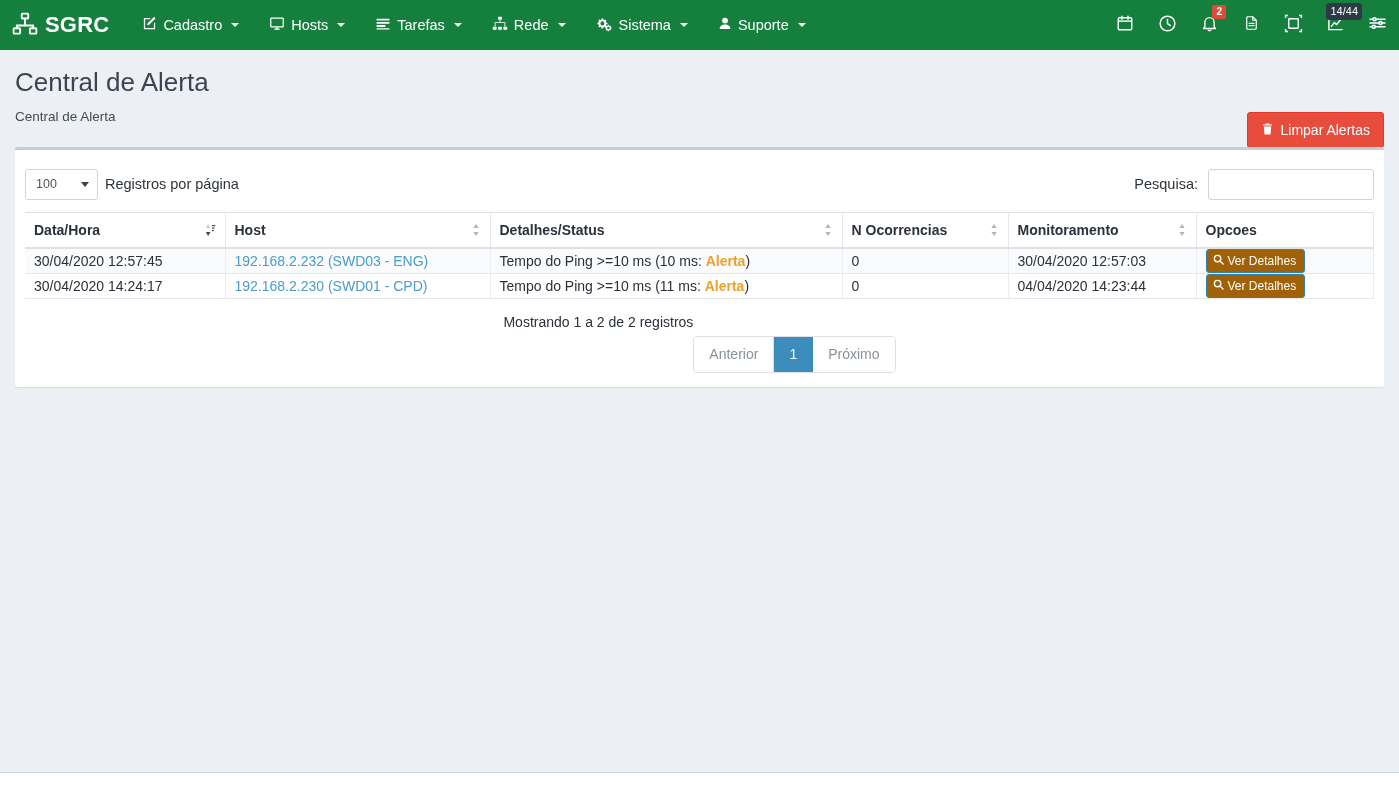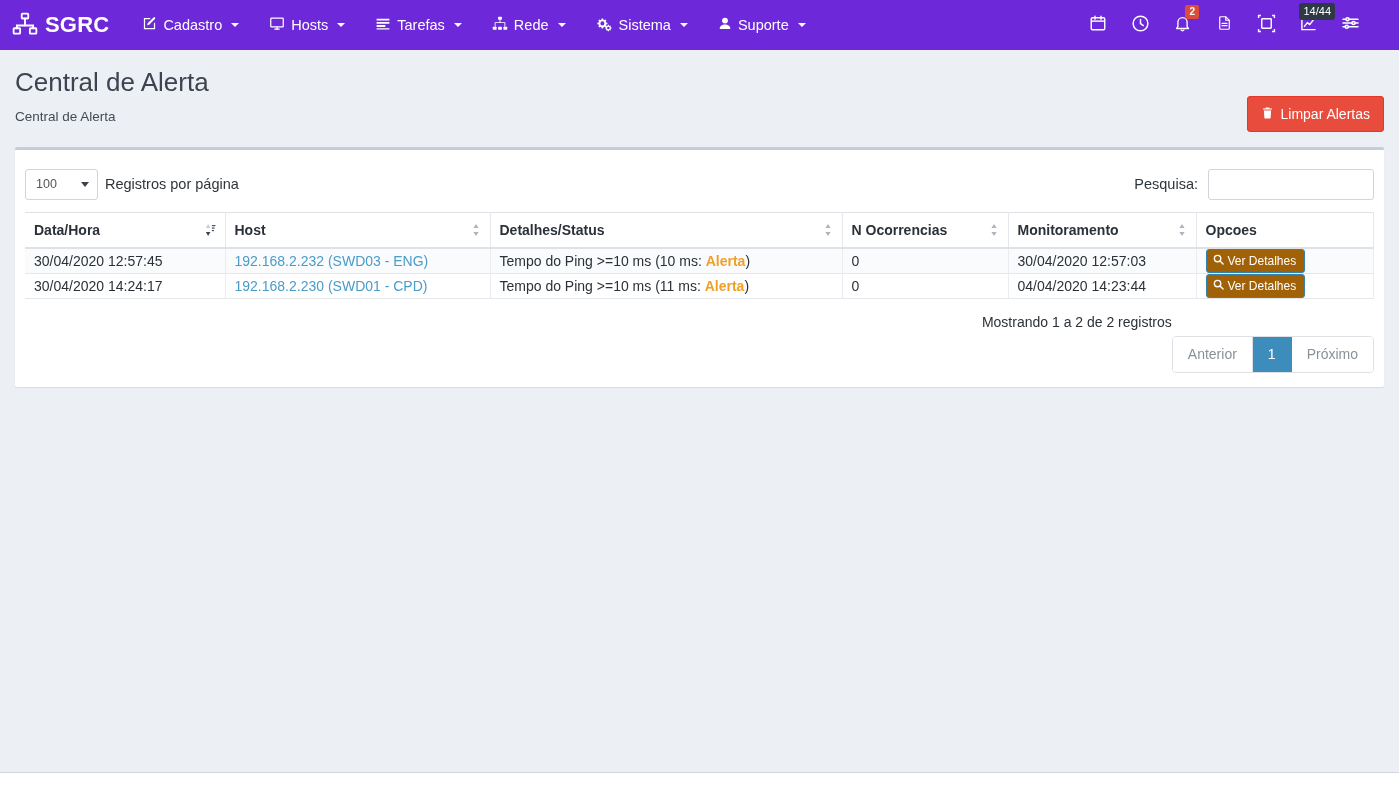--- a/index.html
+++ b/index.html
@@ -13,24 +13,24 @@
   }
   #page {
     width: 1399px; height: 800px;
     position: relative;
     background: #eceff3;
   }
 
   
   .navbar {
     height: 50px;
-    background: #6d28d9;
+    background: #15803d;
     display: flex;
     align-items: center;
-    padding: 0 28px 0 12px;
+    padding: 0 1px 0 12px;
     color: #ffffff;
   }
   .brand {
     display: flex;
     align-items: center;
     gap: 7px;
     font-size: 22px;
     font-weight: bold;
     letter-spacing: 0.2px;
     color: #ffffff;
@@ -102,21 +102,21 @@
     color: #3b4450;
     margin: 0 0 12px 0;
     line-height: 1.1;
   }
   .breadcrumb {
     font-size: 13.5px;
     color: #444b54;
   }
   .btn-danger {
     position: absolute;
-    right: 15px; top: 46px;
+    right: 15px; top: 62px;
     background: #e74c3c;
     border: 1px solid #e43725;
     color: #ffffff;
     font-size: 14px;
     padding: 9px 13px;
     border-radius: 3px;
     cursor: pointer;
     display: flex; align-items: center; gap: 7px;
     line-height: 1;
   }
@@ -238,21 +238,21 @@
     align-items: center;
     gap: 4px;
     line-height: 1.2;
     font-family: "Liberation Sans", sans-serif;
   }
 
   
   .table-footer {
     display: flex;
     align-items: flex-start;
-    justify-content: flex-end;
+    justify-content: center;
     padding-top: 13px;
     min-height: 64px;
   }
   .info-text { font-size: 14px; color: #2b3138; padding-top: 2px; }
   .pagination {
     display: flex;
     border: 1px solid #dde1e6;
     border-radius: 4px;
     overflow: hidden;
     margin-top: 24px;

